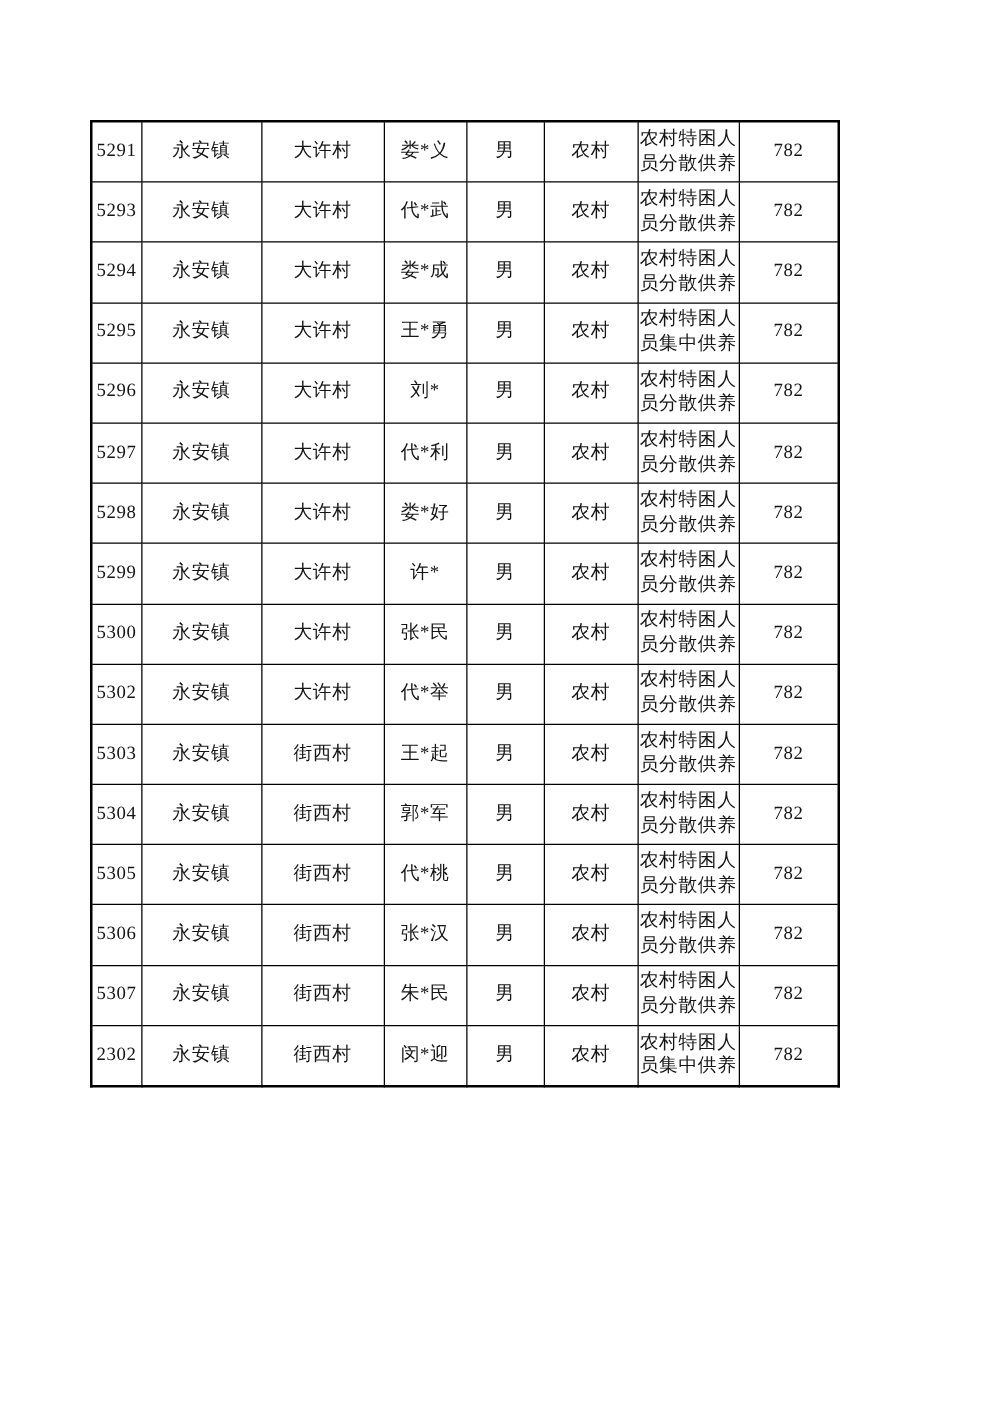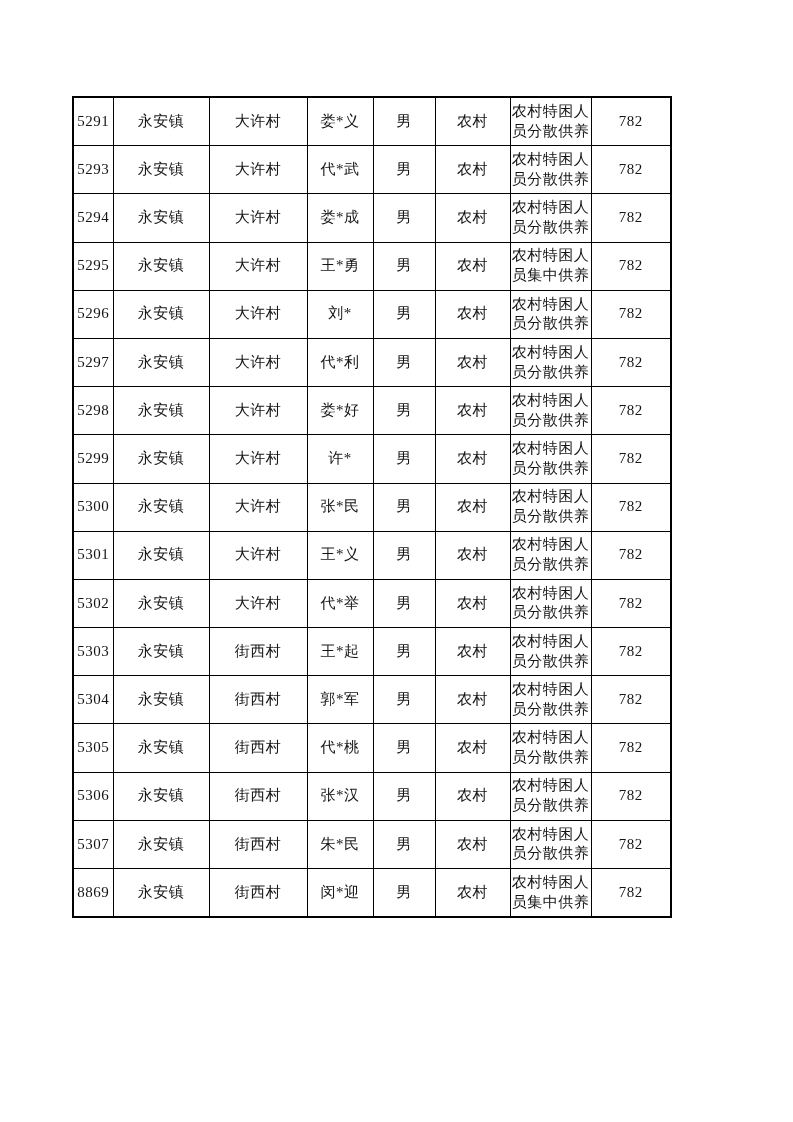--- a/index.html
+++ b/index.html
@@ -148,30 +148,20 @@
           <td class="col-serial">5300</td>
           <td class="col-town">永安镇</td>
           <td class="col-village">大许村</td>
           <td class="col-name">张*民</td>
           <td class="col-gender">男</td>
           <td class="col-hhtype">农村</td>
           <td class="col-category">农村特困人员分散供养</td>
           <td class="col-amount">782</td>
         </tr>
         <tr>
-          <td class="col-serial">5301</td>
-          <td class="col-town">永安镇</td>
-          <td class="col-village">大许村</td>
-          <td class="col-name">王*义</td>
-          <td class="col-gender">男</td>
-          <td class="col-hhtype">农村</td>
-          <td class="col-category">农村特困人员分散供养</td>
-          <td class="col-amount">782</td>
-        </tr>
-        <tr>
           <td class="col-serial">5302</td>
           <td class="col-town">永安镇</td>
           <td class="col-village">大许村</td>
           <td class="col-name">代*举</td>
           <td class="col-gender">男</td>
           <td class="col-hhtype">农村</td>
           <td class="col-category">农村特困人员分散供养</td>
           <td class="col-amount">782</td>
         </tr>
         <tr>
@@ -218,21 +208,21 @@
           <td class="col-serial">5307</td>
           <td class="col-town">永安镇</td>
           <td class="col-village">街西村</td>
           <td class="col-name">朱*民</td>
           <td class="col-gender">男</td>
           <td class="col-hhtype">农村</td>
           <td class="col-category">农村特困人员分散供养</td>
           <td class="col-amount">782</td>
         </tr>
         <tr>
-          <td class="col-serial">8869</td>
+          <td class="col-serial">2302</td>
           <td class="col-town">永安镇</td>
           <td class="col-village">街西村</td>
           <td class="col-name">闵*迎</td>
           <td class="col-gender">男</td>
           <td class="col-hhtype">农村</td>
           <td class="col-category">农村特困人员集中供养</td>
           <td class="col-amount">782</td>
         </tr>
       </tbody>
   </table>

